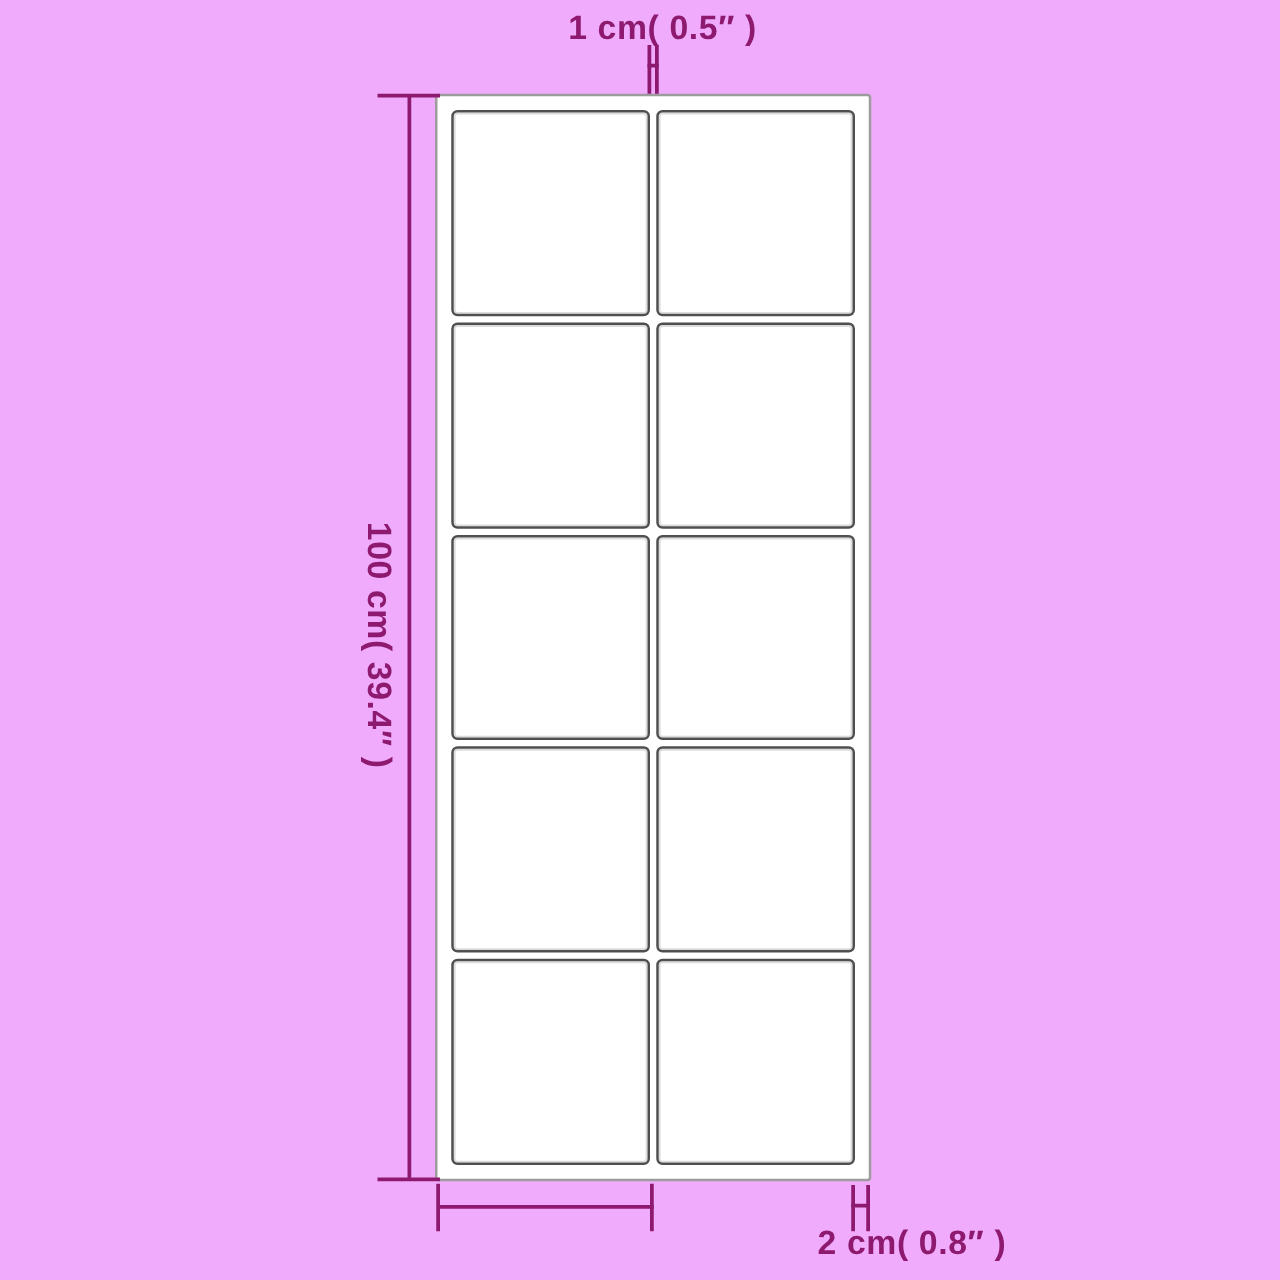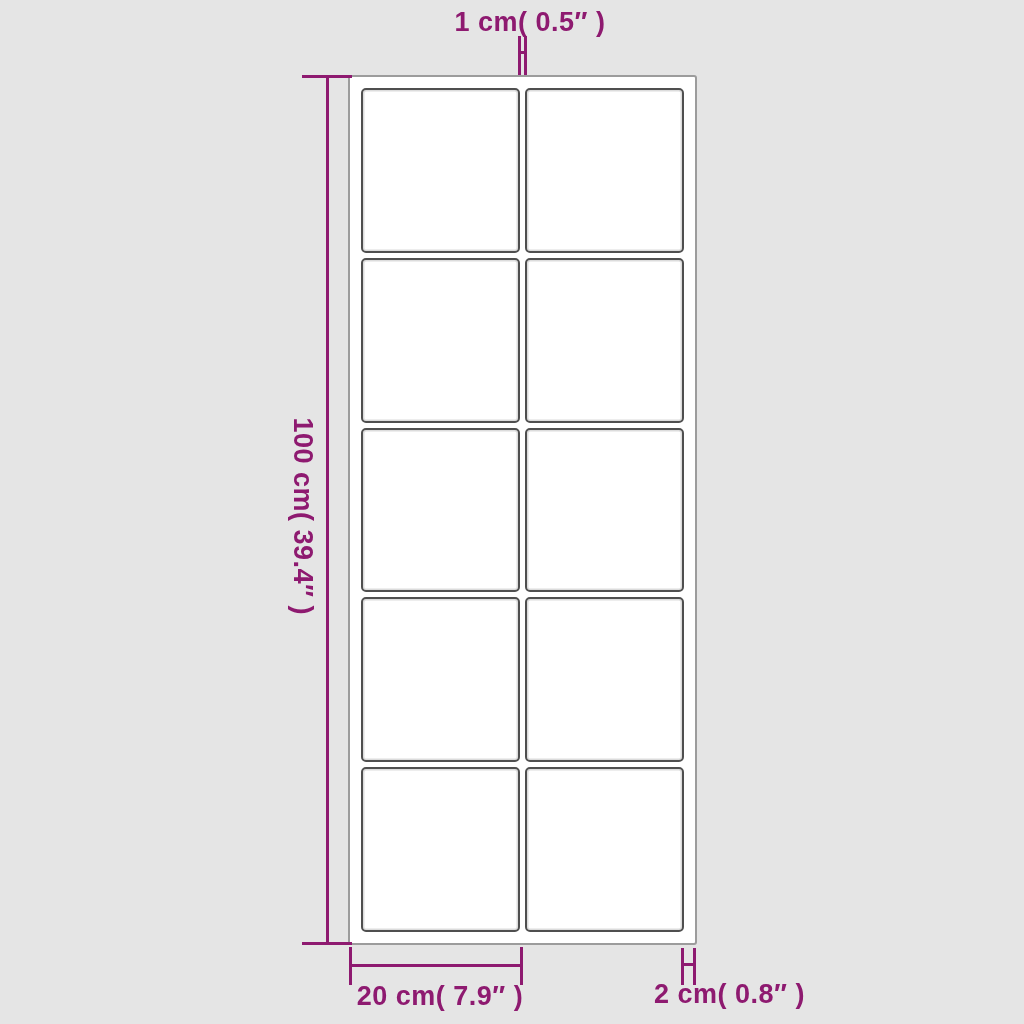--- a/index.html
+++ b/index.html
@@ -8,21 +8,21 @@
     width: 1024px;
     height: 1024px;
     background: #ffffff;
     font-family: "Liberation Sans", sans-serif;
     overflow: hidden;
   }
   .stage {
     position: relative;
     width: 1024px;
     height: 1024px;
-    background: #e5e5e5;
+    background: #f0abfc;
   }
   
   .frame {
     position: absolute;
     left: 348px;
     top: 75px;
     width: 349px;
     height: 870px;
     box-sizing: border-box;
     border: 2px solid #9c9c9c;
@@ -108,20 +108,19 @@
   <div class="dim-label top-label">1 cm( 0.5″ )</div>
 
   <div class="dim left-vline"></div>
   <div class="dim left-tick-t"></div>
   <div class="dim left-tick-b"></div>
   <div class="dim-label left-label">100 cm( 39.4″ )</div>
 
   <div class="dim bot-hline"></div>
   <div class="dim bot-tick-l"></div>
   <div class="dim bot-tick-r"></div>
-  <div class="dim-label bot-label">20 cm( 7.9″ )</div>
 
   <div class="dim rgt-line-a"></div>
   <div class="dim rgt-line-b"></div>
   <div class="dim rgt-cross"></div>
   <div class="dim-label rgt-label">2 cm( 0.8″ )</div>
 
 </div>
 
 </body></html>

